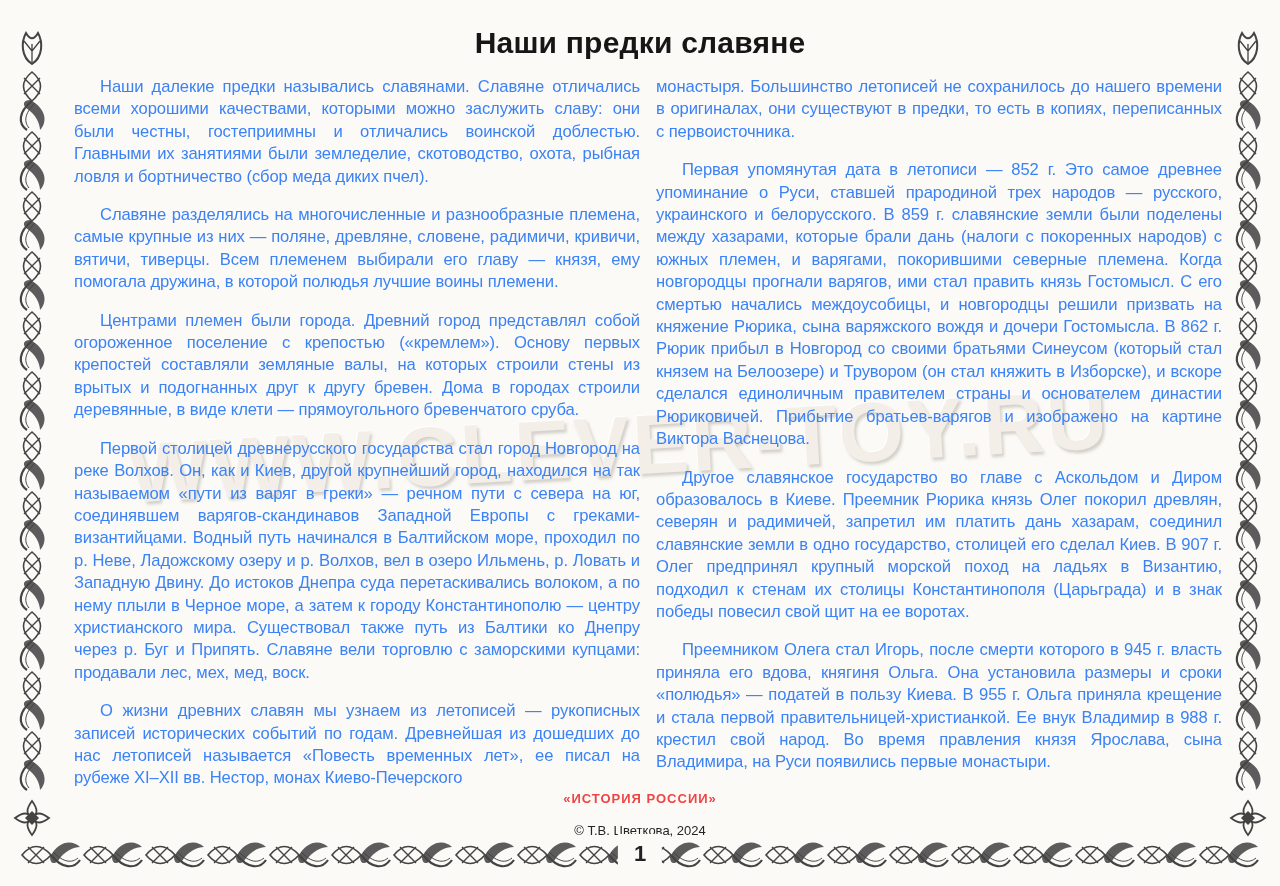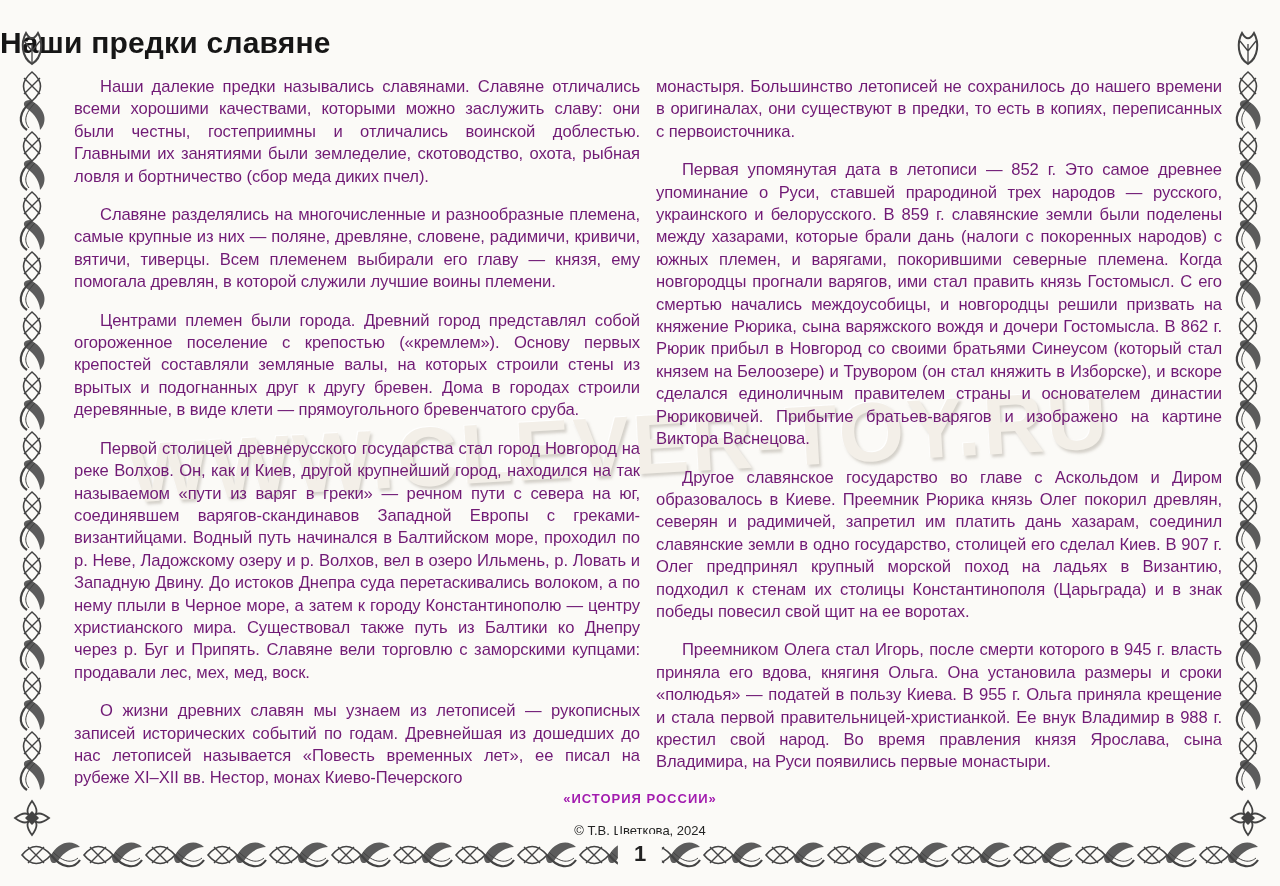--- a/index.html
+++ b/index.html
@@ -20,40 +20,40 @@
     position:absolute;left:128px;top:398px;z-index:0;
     transform:rotate(-3.2deg);
     font-size:84px;font-weight:bold;letter-spacing:3px;white-space:nowrap;
     color:#f3efe8;
     text-shadow:2px 3px 3px rgba(150,142,128,0.38),-1px -1px 1px rgba(255,255,255,0.95);
     user-select:none;
   }
   
   .content{position:absolute;left:0;top:0;right:0;z-index:1;}
   h1.title{
-    margin:0;padding:26px 0 14px 0;
+    margin:0;padding:26px 0 14px 0;text-align:center;
     font-size:30px;font-weight:bold;color:#161616;letter-spacing:0.2px;
   }
   .columns{
     position:absolute;left:74px;right:58px;top:76px;
     display:flex;gap:16px;
   }
   .col{flex:1;min-width:0;}
   .col p{
     margin:0;font-size:16.6px;line-height:22.4px;text-align:justify;
-    color:#701a75;letter-spacing:-0.1px;
+    color:#3b82f6;letter-spacing:-0.1px;
   }
   .col p.indent{text-indent:26px;}
   .col p + p{margin-top:16px;}
   
   .footer{
     position:absolute;left:0;right:0;top:790px;z-index:1;
     text-align:center;line-height:18px;
   }
-  .footer .series{font-size:13px;font-weight:bold;letter-spacing:1px;color:#a21caf;}
+  .footer .series{font-size:13px;font-weight:bold;letter-spacing:1px;color:#ef4444;}
   .footer .copyright{font-size:13px;color:#242424;margin-top:14px;}
   .pagenum-box{
     position:absolute;left:50%;transform:translateX(-50%);bottom:12px;z-index:3;
     background:#fbfaf7;padding:0 16px;height:40px;display:flex;align-items:center;justify-content:center;
   }
   .pagenum{font-size:22px;font-weight:bold;color:#222;}
   .defs-holder{position:absolute;width:0;height:0;overflow:hidden;}
 </style>
 </head>
 <body>
@@ -142,21 +142,21 @@
 
   <div class="watermark">WWW.CLEVER-TOY.RU</div>
 
   <div class="content">
     <h1 class="title">Наши предки славяне</h1>
   </div>
 
   <div class="columns">
     <div class="col">
       <p class="indent">Наши далекие предки назывались славянами. Славяне отличались всеми хорошими качествами, которыми можно заслужить славу: они были честны, гостеприимны и отличались воинской доблестью. Главными их занятиями были земледелие, скотоводство, охота, рыбная ловля и бортничество (сбор меда диких пчел).</p>
-      <p class="indent">Славяне разделялись на многочисленные и разнообразные племена, самые крупные из них — поляне, древляне, словене, радимичи, кривичи, вятичи, тиверцы. Всем племенем выбирали его главу — князя, ему помогала древлян, в которой служили лучшие воины племени.</p>
+      <p class="indent">Славяне разделялись на многочисленные и разнообразные племена, самые крупные из них — поляне, древляне, словене, радимичи, кривичи, вятичи, тиверцы. Всем племенем выбирали его главу — князя, ему помогала дружина, в которой полюдья лучшие воины племени.</p>
       <p class="indent">Центрами племен были города. Древний город представлял собой огороженное поселение с крепостью («кремлем»). Основу первых крепостей составляли земляные валы, на которых строили стены из врытых и подогнанных друг к другу бревен. Дома в городах строили деревянные, в виде клети — прямоугольного бревенчатого сруба.</p>
       <p class="indent">Первой столицей древнерусского государства стал город Новгород на реке Волхов. Он, как и Киев, другой крупнейший город, находился на так называемом «пути из варяг в греки» — речном пути с севера на юг, соединявшем варягов-скандинавов Западной Европы с греками-византийцами. Водный путь начинался в Балтийском море, проходил по р. Неве, Ладожскому озеру и р. Волхов, вел в озеро Ильмень, р. Ловать и Западную Двину. До истоков Днепра суда перетаскивались волоком, а по нему плыли в Черное море, а затем к городу Константинополю — центру христианского мира. Существовал также путь из Балтики ко Днепру через р. Буг и Припять. Славяне вели торговлю с заморскими купцами: продавали лес, мех, мед, воск.</p>
       <p class="indent">О жизни древних славян мы узнаем из летописей — рукописных записей исторических событий по годам. Древнейшая из дошедших до нас летописей называется «Повесть временных лет», ее писал на рубеже XI–XII вв. Нестор, монах Киево-Печерского</p>
     </div>
     <div class="col">
       <p>монастыря. Большинство летописей не сохранилось до нашего времени в оригиналах, они существуют в предки, то есть в копиях, переписанных с первоисточника.</p>
       <p class="indent">Первая упомянутая дата в летописи — 852 г. Это самое древнее упоминание о Руси, ставшей прародиной трех народов — русского, украинского и белорусского. В 859 г. славянские земли были поделены между хазарами, которые брали дань (налоги с покоренных народов) с южных племен, и варягами, покорившими северные племена. Когда новгородцы прогнали варягов, ими стал править князь Гостомысл. С его смертью начались междоусобицы, и новгородцы решили призвать на княжение Рюрика, сына варяжского вождя и дочери Гостомысла. В 862 г. Рюрик прибыл в Новгород со своими братьями Синеусом (который стал князем на Белоозере) и Трувором (он стал княжить в Изборске), и вскоре сделался единоличным правителем страны и основателем династии Рюриковичей. Прибытие братьев-варягов и изображено на картине Виктора Васнецова.</p>
       <p class="indent">Другое славянское государство во главе с Аскольдом и Диром образовалось в Киеве. Преемник Рюрика князь Олег покорил древлян, северян и радимичей, запретил им платить дань хазарам, соединил славянские земли в одно государство, столицей его сделал Киев. В 907 г. Олег предпринял крупный морской поход на ладьях в Византию, подходил к стенам их столицы Константинополя (Царьграда) и в знак победы повесил свой щит на ее воротах.</p>
       <p class="indent">Преемником Олега стал Игорь, после смерти которого в 945 г. власть приняла его вдова, княгиня Ольга. Она установила размеры и сроки «полюдья» — податей в пользу Киева. В 955 г. Ольга приняла крещение и стала первой правительницей-христианкой. Ее внук Владимир в 988 г. крестил свой народ. Во время правления князя Ярослава, сына Владимира, на Руси появились первые монастыри.</p>
     </div>

